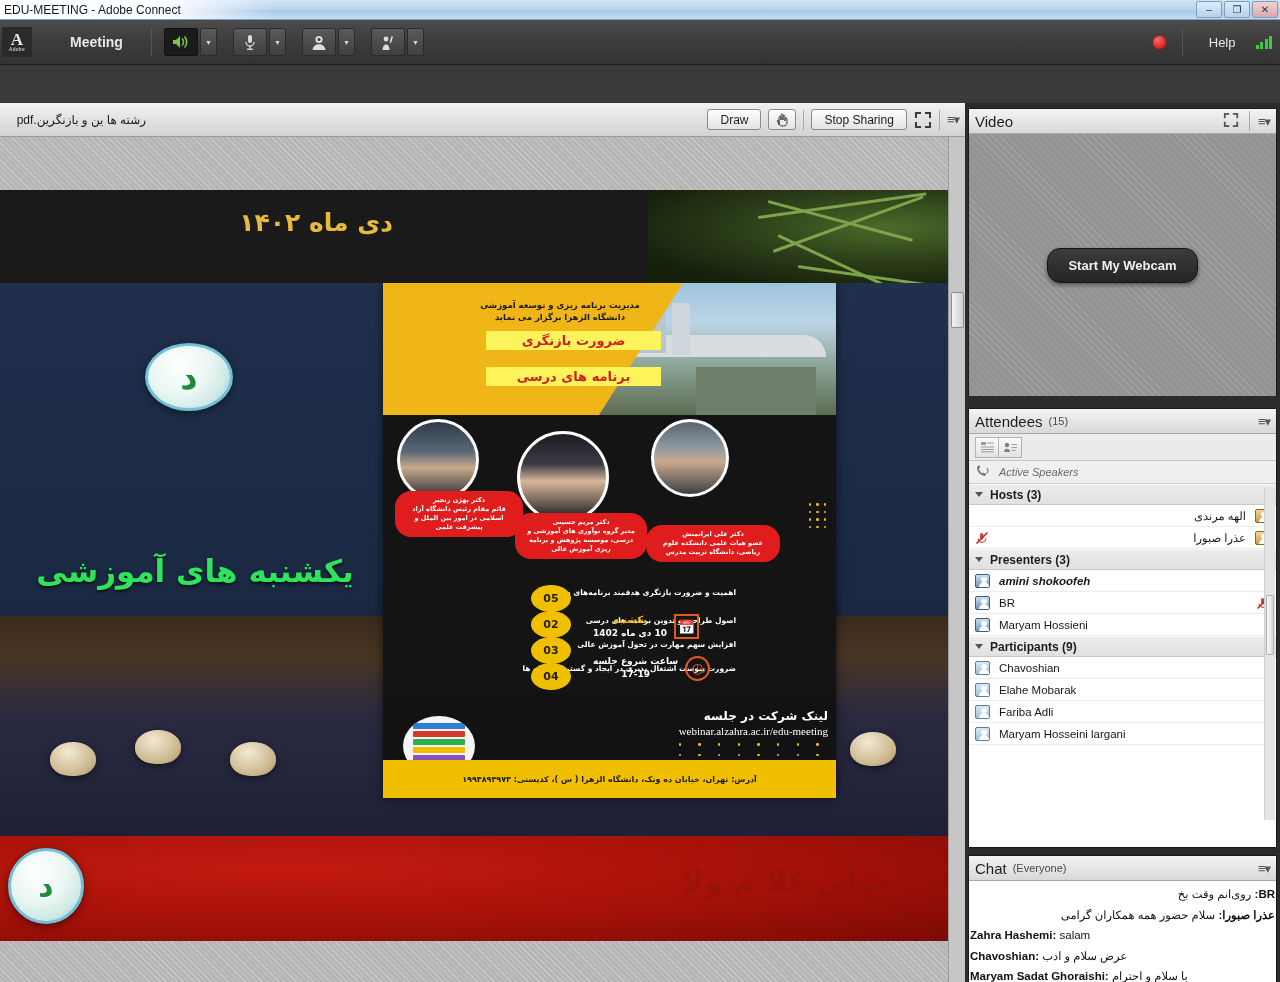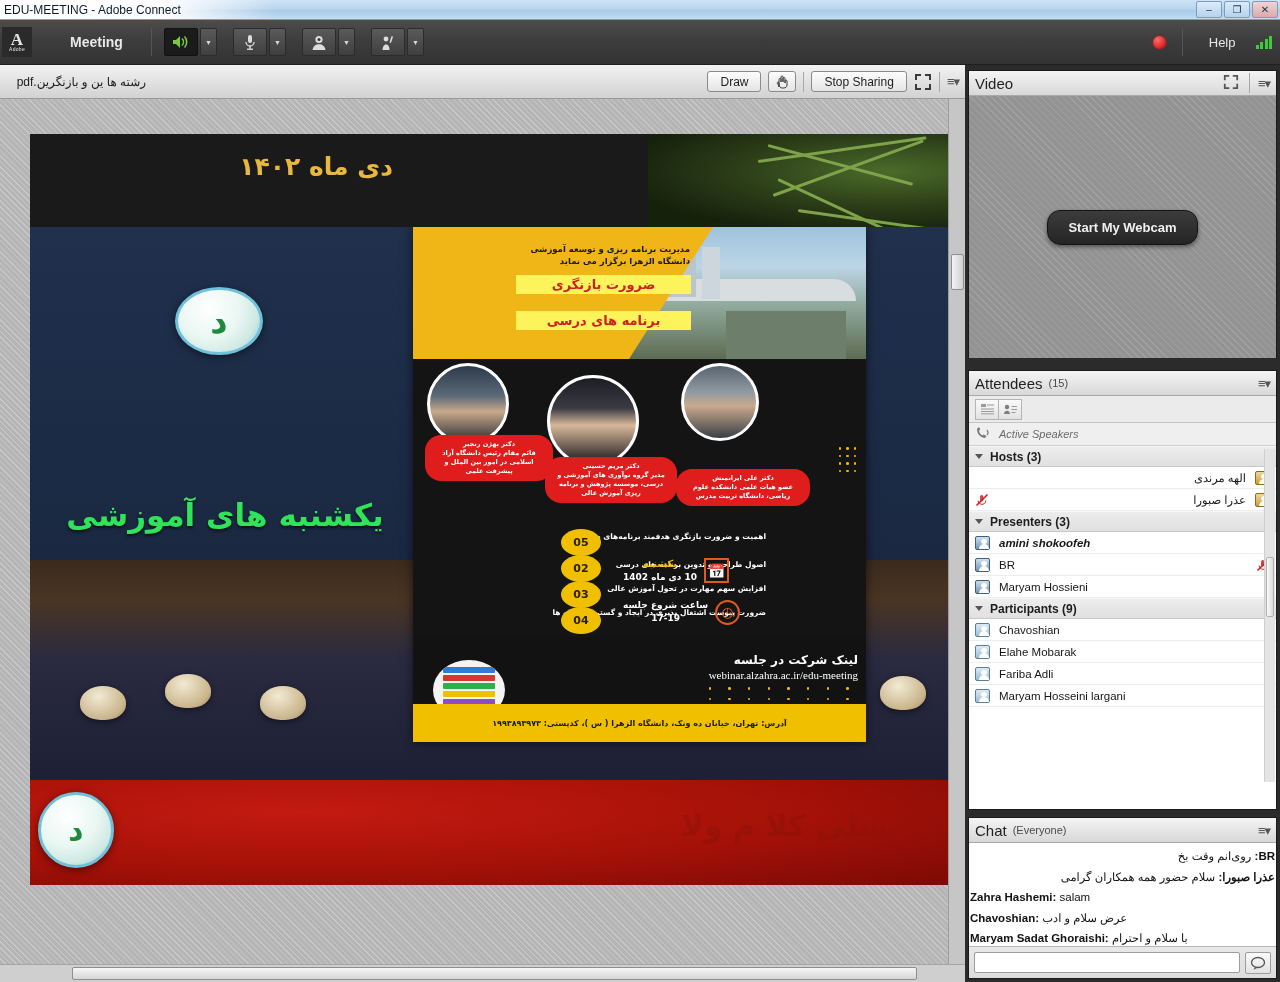--- a/index.html
+++ b/index.html
@@ -78,21 +78,21 @@
   .rec-dot {
     width: 13px; height: 13px; border-radius: 50%;
     background: radial-gradient(circle at 35% 30%, #ff6b6b, #c40000);
     box-shadow: 0 0 3px rgba(255,0,0,.6);
   }
   .help-lbl { color: #e6e6e6; font-size: 13px; padding: 0 10px; }
   .signal { display: flex; align-items: flex-end; gap: 1.5px; height: 14px; }
   .signal i { width: 3px; background: #3ec93e; display: block; }
 
   
-  .body-area { display: flex; width: 1280px; height: 844px; }
+  .body-area { display: flex; width: 1280px; height: 844px; margin-top: 38px; }
   .left-col { width: 965px; height: 917px; position: relative; background: #707070; }
   .right-col { width: 315px; height: 917px; background: #2b2b2b; position: relative; }
 
   
   .share-head {
     height: 34px; width: 965px;
     background: linear-gradient(to bottom, #f2f2f2 0%, #e2e2e2 50%, #d2d2d2 100%);
     border-bottom: 1px solid #9a9a9a;
     display: flex; align-items: center; padding: 0 6px;
     position: relative;
@@ -120,21 +120,21 @@
   .fs-icon { width: 18px; height: 18px; position: relative; }
   .menu-icon { color: #555; font-size: 13px; letter-spacing: -1px; }
 
   
   .share-body {
     position: absolute; top: 34px; left: 0; width: 965px; height: 883px;
     background: #b5b5b5;
     background-image: repeating-linear-gradient(45deg, rgba(255,255,255,.25) 0 1px, transparent 1px 4px);
     overflow: hidden;
   }
-  .slide-wrap { position: absolute; top: 35px; left: 0; width: 948px; padding-left: 30px; }
+  .slide-wrap { position: absolute; top: 53px; left: 0; width: 948px; }
   .slide-topbar { height: 93px; background: #1a1a1a; position: relative; overflow:hidden; }
   .slide-topbar .palm {
     position:absolute; right:0; top:0; width: 300px; height: 93px;
     background: radial-gradient(ellipse at 80% 40%, #4c6b2a 0%, #2b3d18 45%, #16210c 80%);
   }
   .palm-leaf {
     position: absolute; background: #7fa34a; height: 3px; transform-origin: left center;
     border-radius: 2px;
   }
   .slide-date-top {
@@ -191,21 +191,21 @@
   }
   .pbuild {
     position:absolute; background:#d8dde0;
   }
   .poster-top .yellow-wedge {
     position:absolute; left:0; top:0; width: 300px; height:132px;
     background: #f0b618;
     clip-path: polygon(0 0, 100% 0, 72% 100%, 0 100%);
   }
   .pt-line {
-    position: absolute; right: 176px; text-align: right; direction: rtl;
+    position: absolute; right: 176px; text-align: center; direction: rtl;
     color: #1a1a1a; font-size: 8.5px; font-weight: bold; line-height: 12px;
     width: 200px; font-family: "DejaVu Sans", sans-serif;
   }
   .pt-hl {
     position:absolute; background:#fdf35a; padding: 2px 8px;
     color:#cf2020; font-weight:bold; direction: rtl; text-align:center;
     font-size: 13px; font-family: "DejaVu Sans", sans-serif;
   }
   .poster-mid { position: relative; height: 168px; background: #141414; }
   .headshot {

